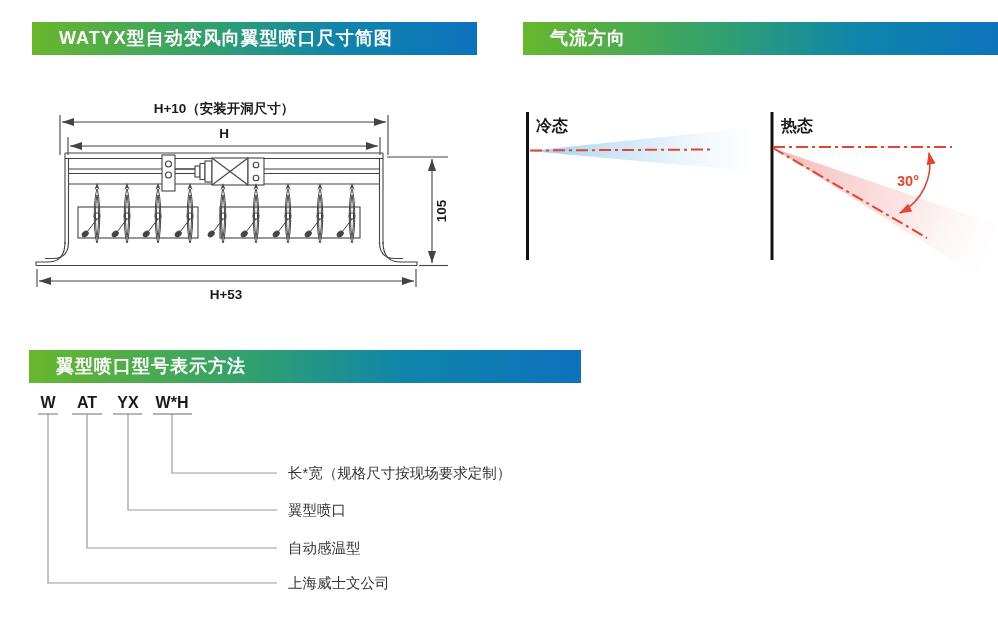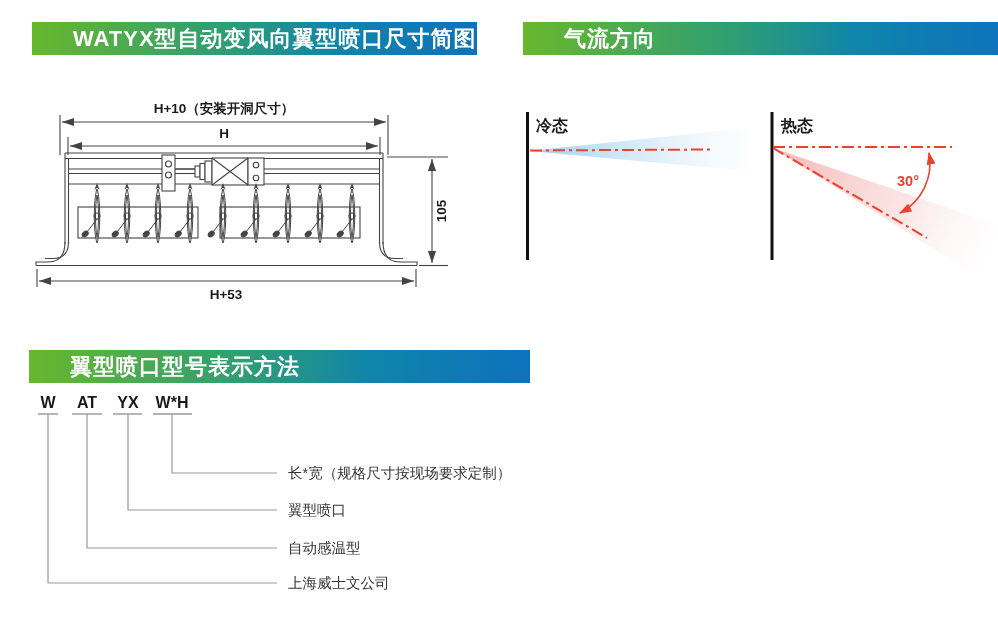--- a/index.html
+++ b/index.html
@@ -1,22 +1,22 @@
 <!DOCTYPE html>
 <html><head>
 <meta charset="utf-8">
 <style>
   html,body{margin:0;padding:0;background:#ffffff;}
   body{width:998px;height:621px;position:relative;font-family:"Liberation Sans",sans-serif;overflow:hidden;}
-  .hdr{position:absolute;height:33px;line-height:33px;color:#fff;font-weight:bold;font-size:22px;
-       padding-left:41px;box-sizing:border-box;letter-spacing:1px;
+  .hdr{position:absolute;height:33px;line-height:33px;color:#fff;font-weight:bold;font-size:18px;
+       padding-left:27px;box-sizing:border-box;letter-spacing:1px;
        background:linear-gradient(90deg,#68b72c 0%,#2f9f72 42%,#0f85ab 68%,#0d72bd 100%);}
   .hdr1{left:32px;top:22px;width:445px;}
   .hdr2{left:523px;top:22px;width:492px;}
-  .hdr3{left:29px;top:350px;width:501px;}
+  .hdr3{left:29px;top:350px;width:552px;}
   svg{position:absolute;overflow:visible;}
   svg text{font-family:"Liberation Sans",sans-serif;}
   .dimtxt{font-size:13.5px;font-weight:bold;fill:#1a1a1a;}
   .bigtxt{font-size:16px;font-weight:bold;fill:#1a1a1a;}
   .lbltxt{font-size:14.5px;fill:#333;}
   .redtxt{font-size:14.5px;fill:#e8432e;font-weight:bold;}
 </style>
 </head>
 <body>
 

